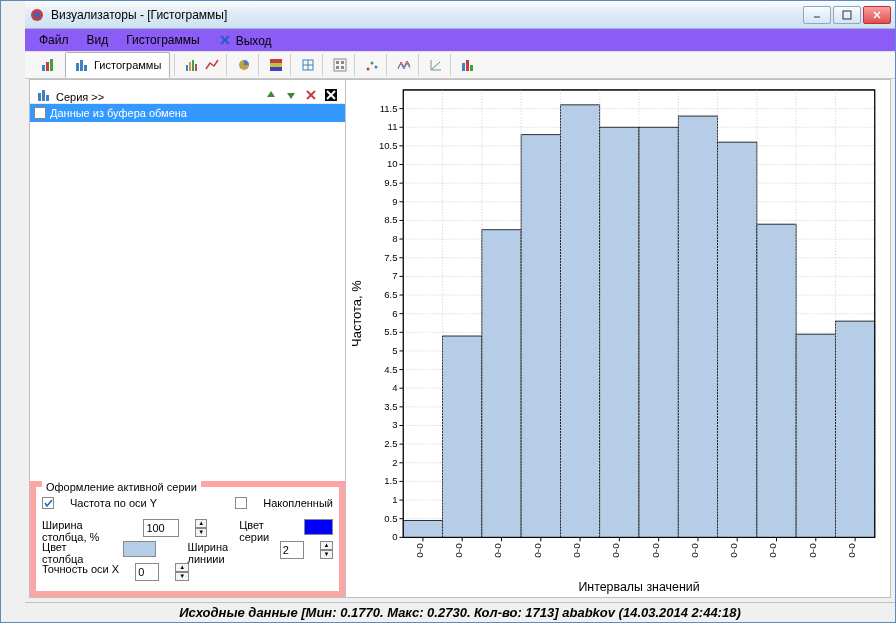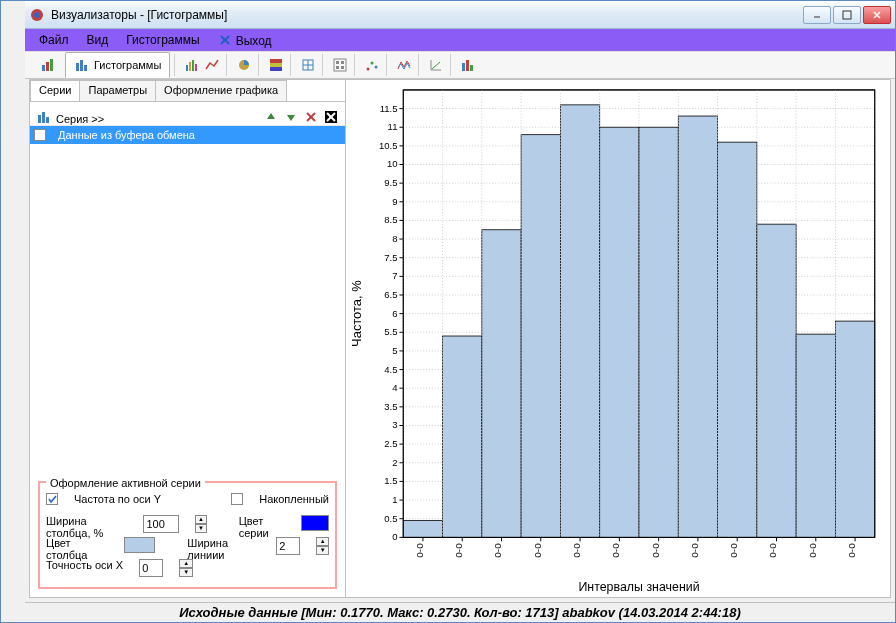--- a/index.html
+++ b/index.html
@@ -20,23 +20,23 @@
 .tool-ico { width:20px; height:20px; display:flex; align-items:center; justify-content:center; border:1px solid transparent; }
 .tool-sep { width:4px; height:22px; border-left:1px solid #d0d0d0; margin:0 4px; }
 .body-area { flex:1; display:flex; background:#fff; border:1px solid #c0c0c0; margin:0 4px 4px; }
 .left-pane { width:316px; border-right:1px solid #c0c0c0; display:flex; flex-direction:column; }
 .ltabs { height:22px; display:flex; border-bottom:1px solid #c0c0c0; font-size:11px; }
 .ltab { padding:3px 8px; border:1px solid #c0c0c0; border-bottom:none; background:#f4f4f4; margin-right:-1px; }
 .ltab.active { background:#fff; position:relative; z-index:1; }
 .lrow { height:24px; display:flex; align-items:flex-end; padding:0 6px; gap:4px; font-size:11px; border-bottom:1px solid #e8e8e8; }
 .lrow .sicon { width:16px; height:16px; }
 .series-list { flex:1; background:#fff; overflow:auto; }
-.series-item { height:18px; background:#3399ff; color:#fff; font-size:11px; display:flex; align-items:center; padding:0 4px; gap:12px; }
+.series-item { height:18px; background:#3399ff; color:#fff; font-size:11px; display:flex; align-items:center; padding:0 4px; gap:4px; }
 .chk { width:12px; height:12px; background:#fff; border:1px solid #888; display:inline-block; }
-.group { border:2px solid #fca5a5; margin:8px; padding:6px; font-size:11px; }
+.group { border:6px solid #fca5a5; margin:0; padding:6px; font-size:11px; }
 .group-title { font-size:11px; position:relative; top:-12px; background:#fff; padding:0 4px; display:inline-block; }
 .grow { display:flex; align-items:flex-start; height:22px; gap:16px; }
 .grow label { font-size:11px; }
 .ninput { width:36px; height:18px; border:1px solid #888; font-size:11px; padding:0 2px; }
 .spin { width:14px; height:18px; display:flex; flex-direction:column; }
 .spin div { flex:1; border:1px solid #888; font-size:6px; text-align:center; line-height:7px; background:#f4f4f4; }
 .color-sw { width:34px; height:16px; border:1px solid #888; }
 .chart-pane { flex:1; position:relative; background:#fff; }
 svg.chart { width:100%; height:100%; }
 .statusbar { height:20px; background:#f0f0f0; border-top:1px solid #c0c0c0; font-size:13px; font-style:italic; font-weight:bold; display:flex; align-items:center; padding:0 8px; justify-content:center; }
@@ -175,25 +175,20 @@
         <svg class="ico-box" viewBox="0 0 16 16">
           <rect x="2" y="6" width="3" height="8" fill="#4080c0"></rect>
           <rect x="6" y="3" width="3" height="11" fill="#c04040"></rect>
           <rect x="10" y="8" width="3" height="6" fill="#40a040"></rect>
         </svg>
       </div>
   </div>
 
   <div class="body-area">
     <div class="left-pane">
-      <div class="ltabs">
-        <div class="ltab active">Серии</div>
-        <div class="ltab">Параметры</div>
-        <div class="ltab">Оформление графика</div>
-      </div>
       <div class="lrow">
         <svg class="sicon" viewBox="0 0 16 16">
             <rect x="2" y="6" width="3" height="8" fill="#4080c0"></rect>
             <rect x="6" y="3" width="3" height="11" fill="#4080c0"></rect>
             <rect x="10" y="8" width="3" height="6" fill="#4080c0"></rect>
           </svg>
         <span>Серия &gt;&gt;</span>
         <span style="flex:1"></span>
         <svg class="sicon" viewBox="0 0 16 16">
             <path d="M8 4 L12 10 L4 10 Z" fill="#3a8a3a"></path>

